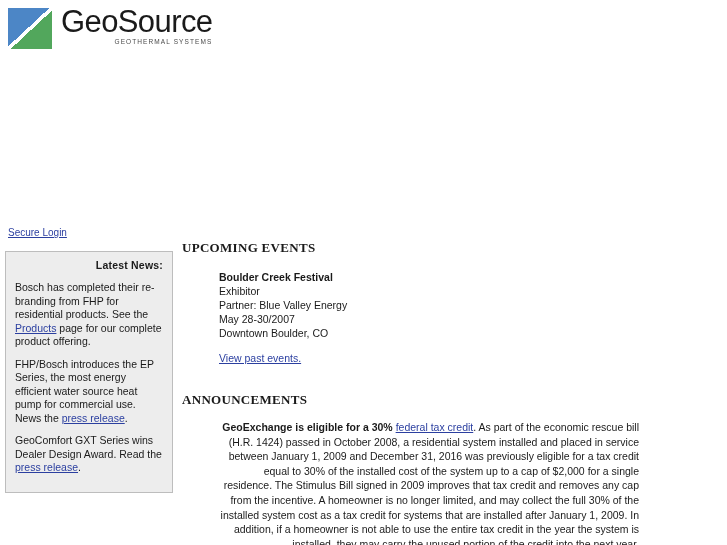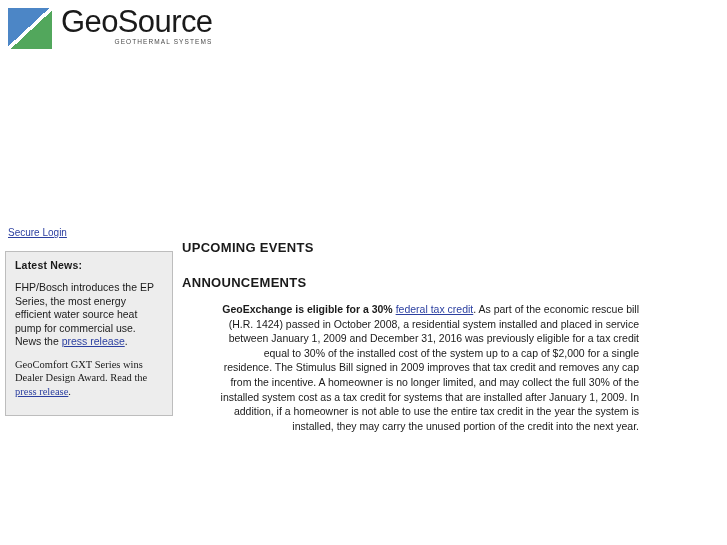--- a/index.html
+++ b/index.html
@@ -97,45 +97,47 @@
     padding: 7px 9px 9px 9px;
     box-sizing: border-box;
     width: 168px;
   }
   .panel-title {
     font-size: 10.5px;
     font-weight: bold;
     color: #1a1a1a;
     margin-bottom: 10px;
     letter-spacing: 0.2px;
+    text-align: right;
   }
   .panel p {
     margin: 0 0 9px 0;
     font-size: 10.5px;
     line-height: 13.5px;
     color: #1a1a1a;
   }
-  .panel p:last-child { margin-bottom: 8px; font-family: Liberation Serif, serif; }
+  .panel p:last-child { margin-bottom: 8px; }
 
   
   .main {
     position: absolute;
     left: 182px;
     top: 240px;
     width: 460px;
   }
   .section-head {
     font-size: 13px;
     font-weight: bold;
     color: #1a1a1a;
     letter-spacing: 0.3px;
     margin: 0 0 14px 0;
+    font-family: Liberation Serif, serif;
   }
   .section-head.second {
-    margin-top: 20px;
+    margin-top: 28px;
     margin-bottom: 12px;
   }
   .indent {
     margin-left: 37px;
   }
   .event-line {
     font-size: 10.5px;
     line-height: 14px;
     color: #1a1a1a;
   }
@@ -171,33 +173,44 @@
 
   <div class="sidebar">
 
     <div class="secure-login-row">
       <a href="#" class="secure-login">Secure Login</a>
     </div>
 
     <div class="panel">
       <div class="panel-title">Latest News:</div>
 
+      <p><span>Bosch has completed their re-branding from FHP for residential products. See the </span><a href="#" class="lnk">Products</a><span> page for our complete product offering.</span></p>
 
       <p><span>FHP/Bosch introduces the EP Series, the most energy efficient water source heat pump for commercial use. News the </span><a href="#" class="lnk">press release</a><span>.</span></p>
 
 
       <p><span>GeoComfort GXT Series wins Dealer Design Award. Read the </span><a href="#" class="lnk">press release</a><span>.</span></p>
     </div>
 
   </div>
 
   <div class="main">
 
     <h2 class="section-head">UPCOMING EVENTS</h2>
 
+    <div class="indent">
+      <div class="event-line bold">Boulder Creek Festival</div>
+      <div class="event-line">Exhibitor</div>
+      <div class="event-line">Partner: Blue Valley Energy</div>
+      <div class="event-line">May 28-30/2007</div>
+      <div class="event-line">Downtown Boulder, CO</div>
+      <div class="event-link-row">
+        <a href="#" class="lnk">View past events.</a>
+      </div>
+    </div>
 
     <h2 class="section-head second">ANNOUNCEMENTS</h2>
 
     <div class="announce-body"><span class="lead">GeoExchange is eligible for a 30% </span><a href="#" class="lnk">federal tax credit</a><span>. As part of the economic rescue bill (H.R. 1424) passed in October 2008, a residential system installed and placed in service between January 1, 2009 and December 31, 2016 was previously eligible for a tax credit equal to 30% of the installed cost of the system up to a cap of $2,000 for a single residence. The Stimulus Bill signed in 2009 improves that tax credit and removes any cap from the incentive. A homeowner is no longer limited, and may collect the full 30% of the installed system cost as a tax credit for systems that are installed after January 1, 2009. In addition, if a homeowner is not able to use the entire tax credit in the year the system is installed, they may carry the unused portion of the credit into the next year.</span></div>
 
   </div>
 
 </div>
 
 </body></html>

